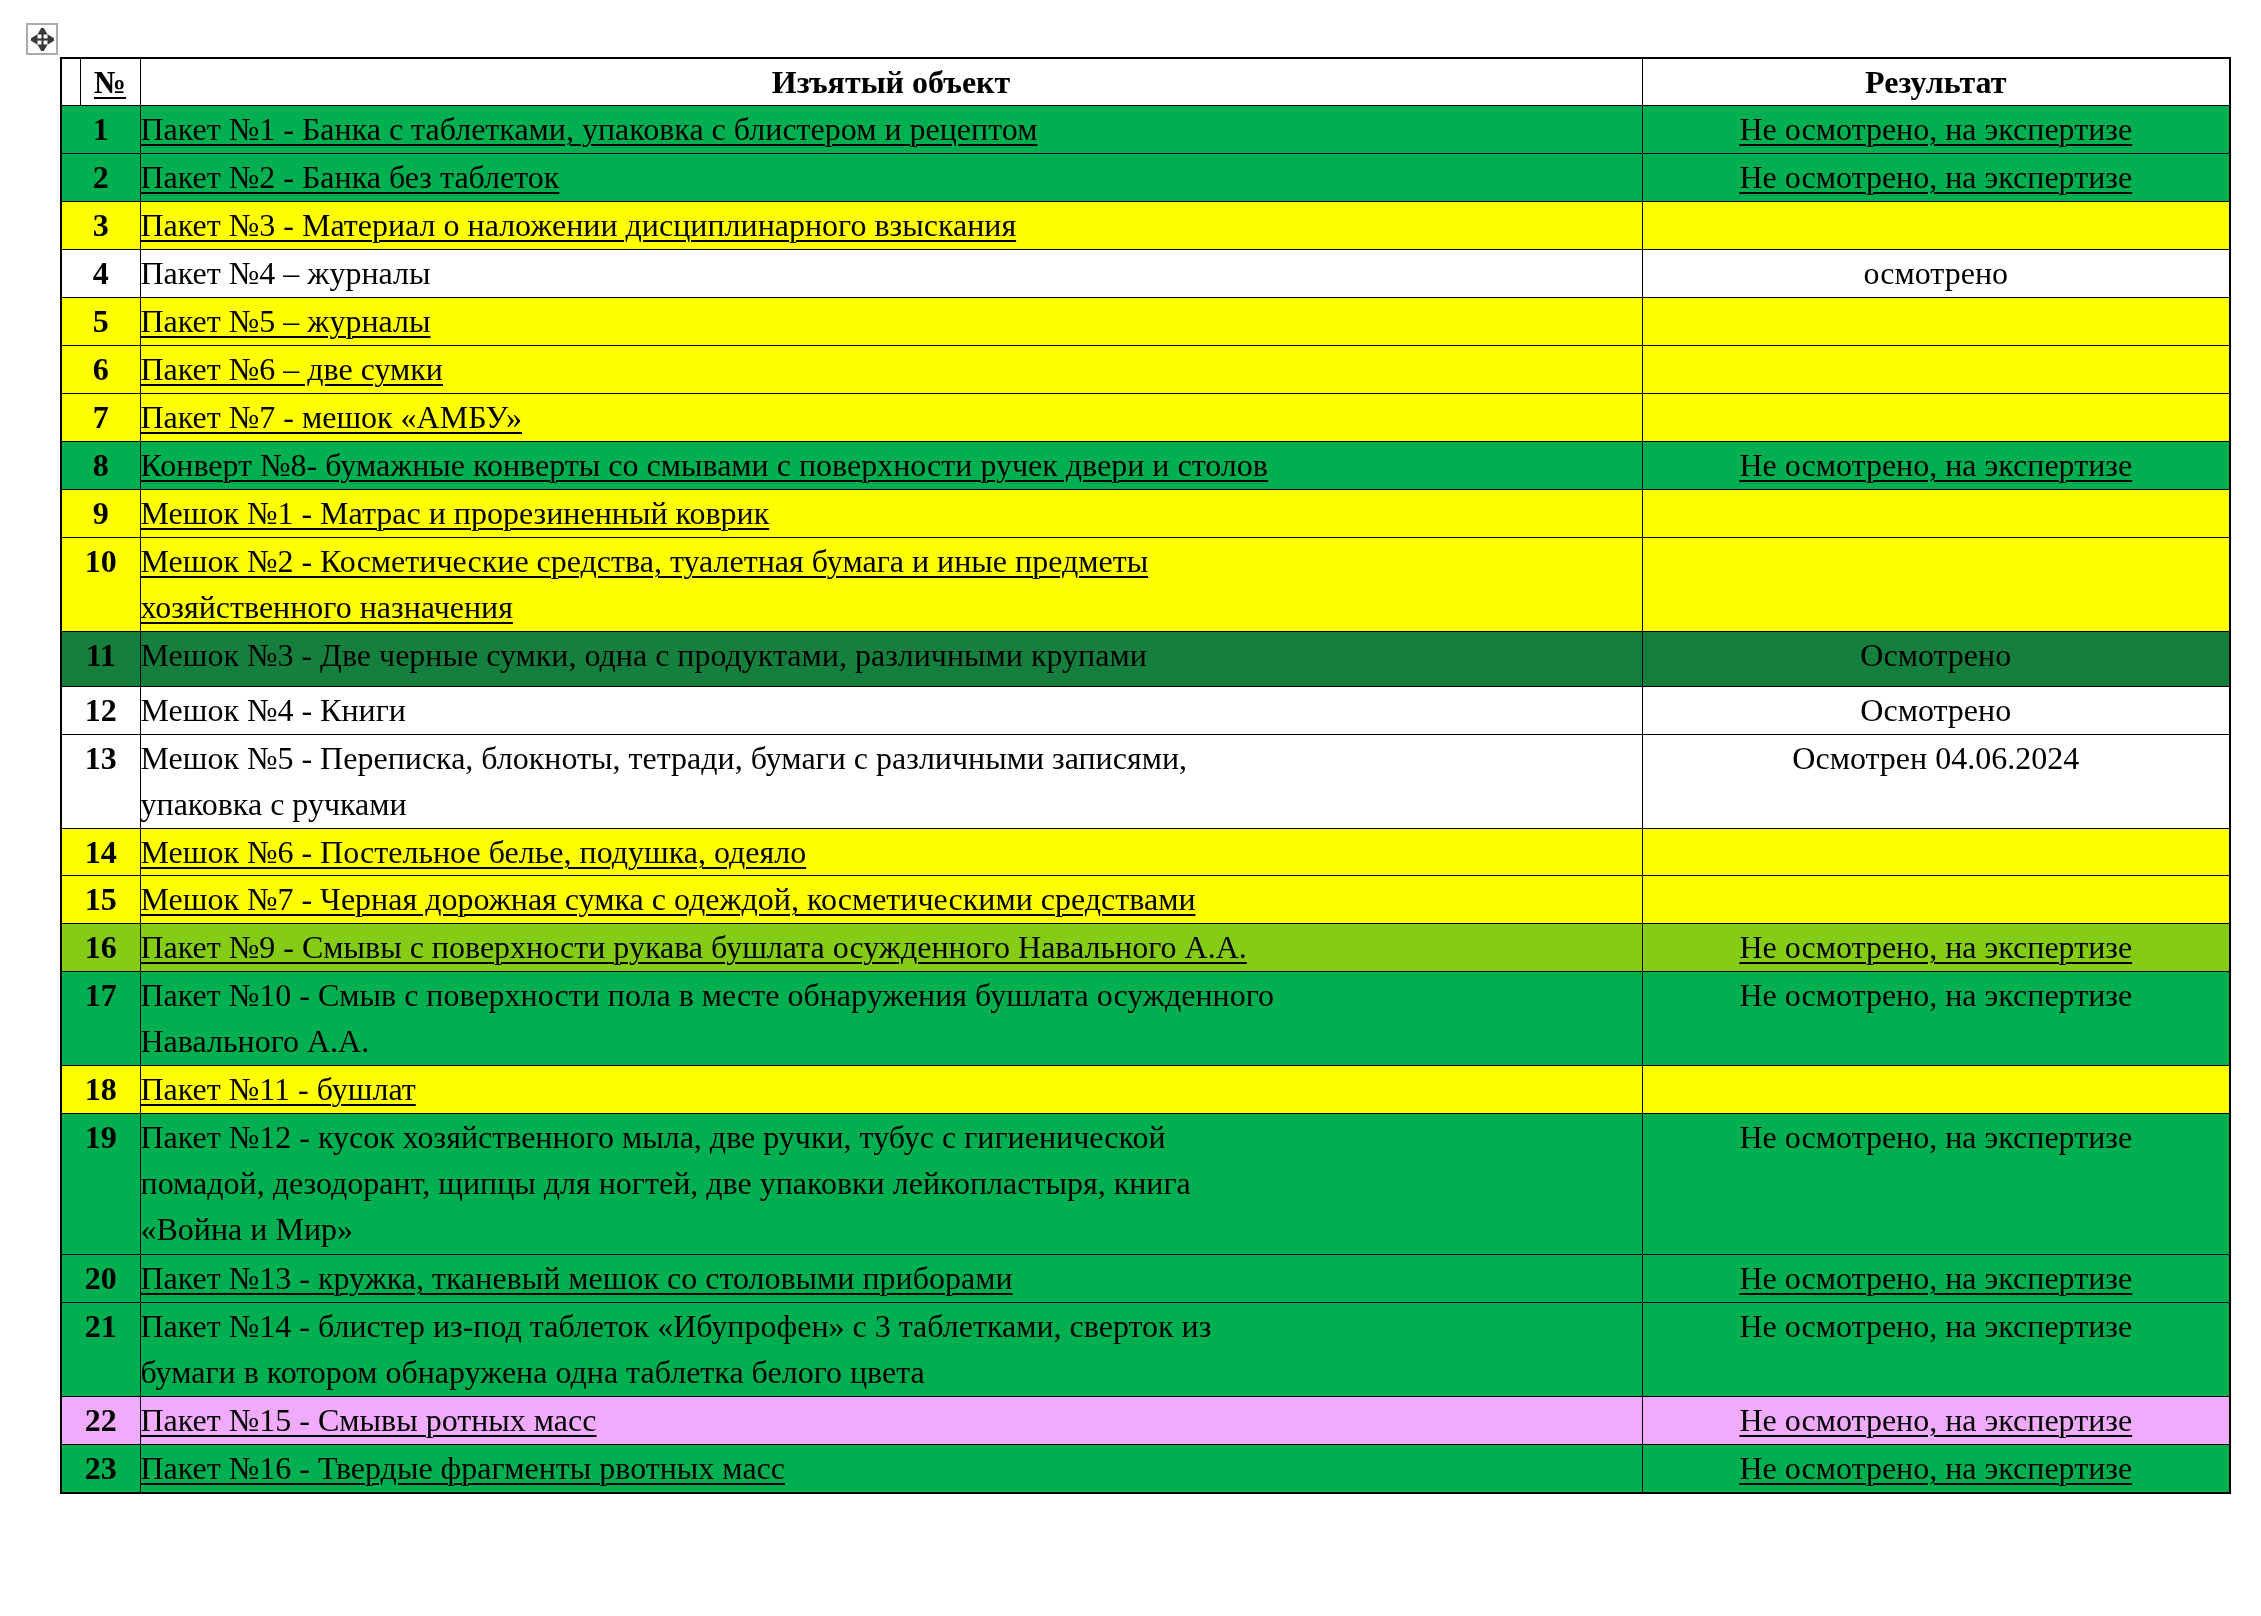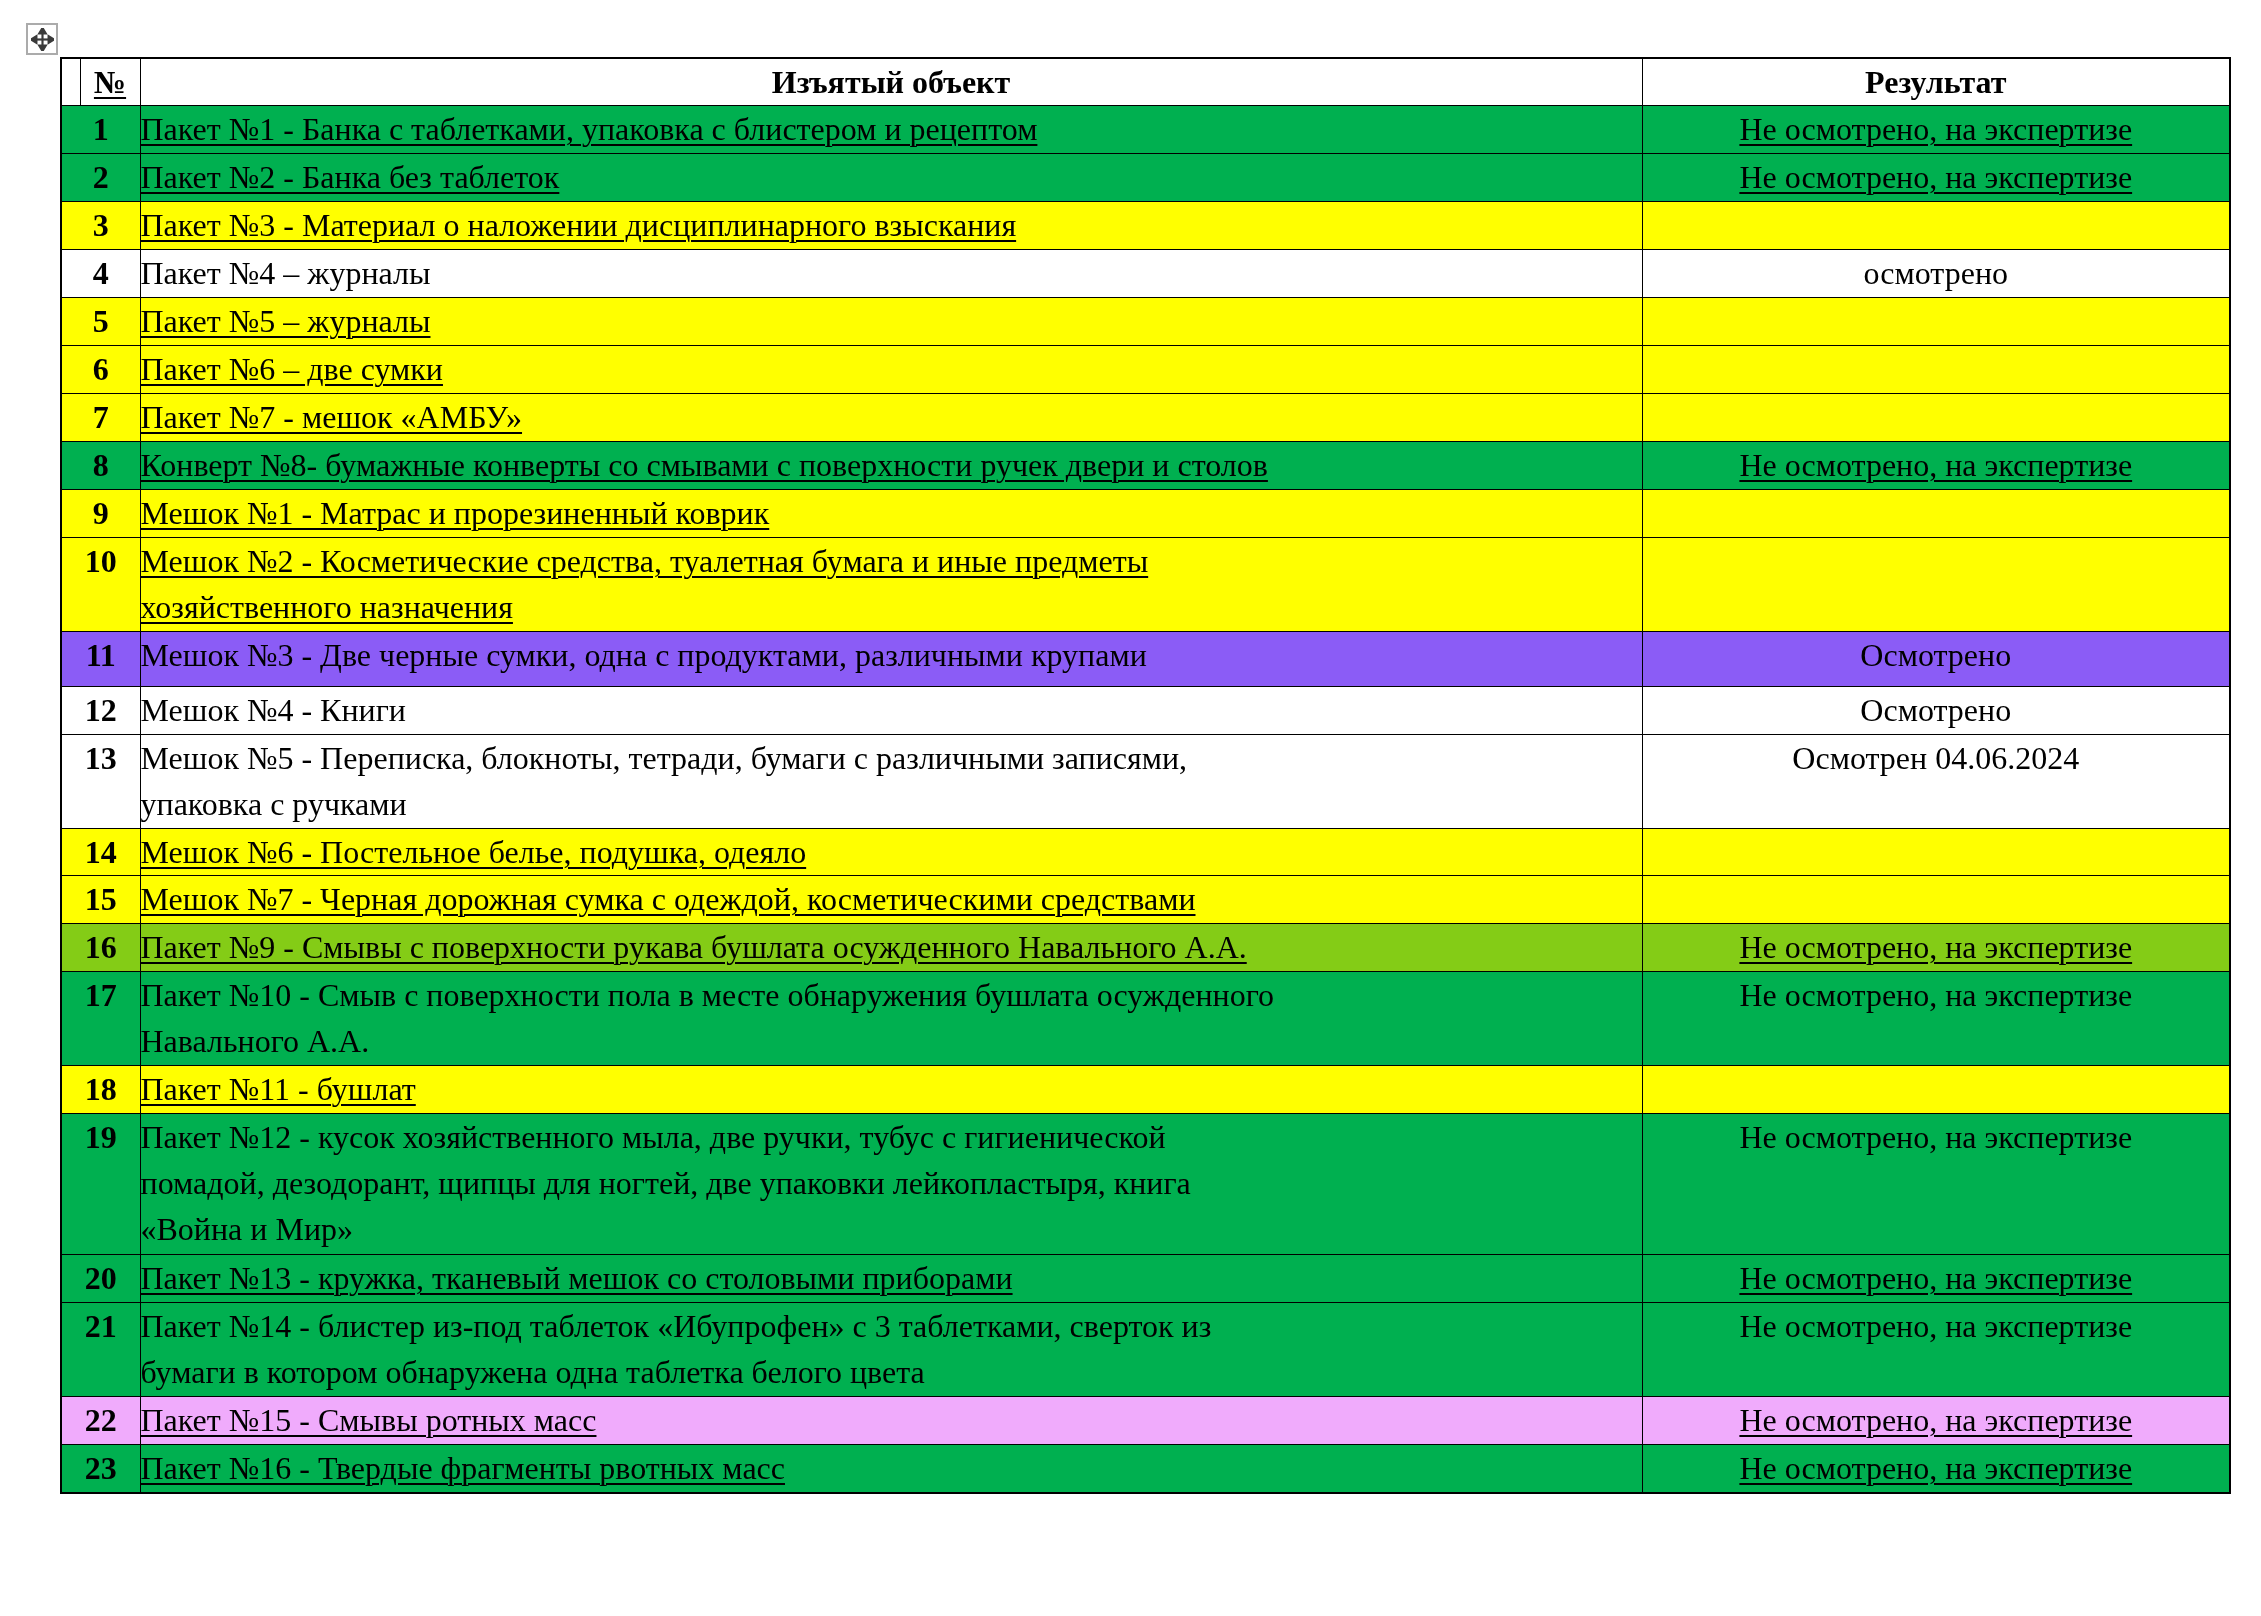--- a/index.html
+++ b/index.html
@@ -128,21 +128,21 @@
           <td class="num" colspan="2"><span>9</span></td>
           <td class="obj"><span class="u">Мешок №1 - Матрас и прорезиненный коврик</span></td>
           <td class="res"></td>
         </tr>
         <tr style="background: rgb(255, 255, 0); height: 94px;">
           <td class="num" colspan="2"><span>10</span></td>
           <td class="obj"><span class="u">Мешок №2 - Косметические средства, туалетная бумага и иные предметы
 хозяйственного назначения</span></td>
           <td class="res"></td>
         </tr>
-        <tr style="background: #8b5cf6; height: 55px;">
+        <tr style="background: #15803d; height: 55px;">
           <td class="num" colspan="2"><span>11</span></td>
           <td class="obj"><span>Мешок №3 - Две черные сумки, одна с продуктами, различными крупами</span></td>
           <td class="res"><span>Осмотрено</span></td>
         </tr>
         <tr style="background: rgb(255, 255, 255); height: 48px;">
           <td class="num" colspan="2"><span>12</span></td>
           <td class="obj"><span>Мешок №4 - Книги</span></td>
           <td class="res"><span>Осмотрено</span></td>
         </tr>
         <tr style="background: rgb(255, 255, 255); height: 94px;">

